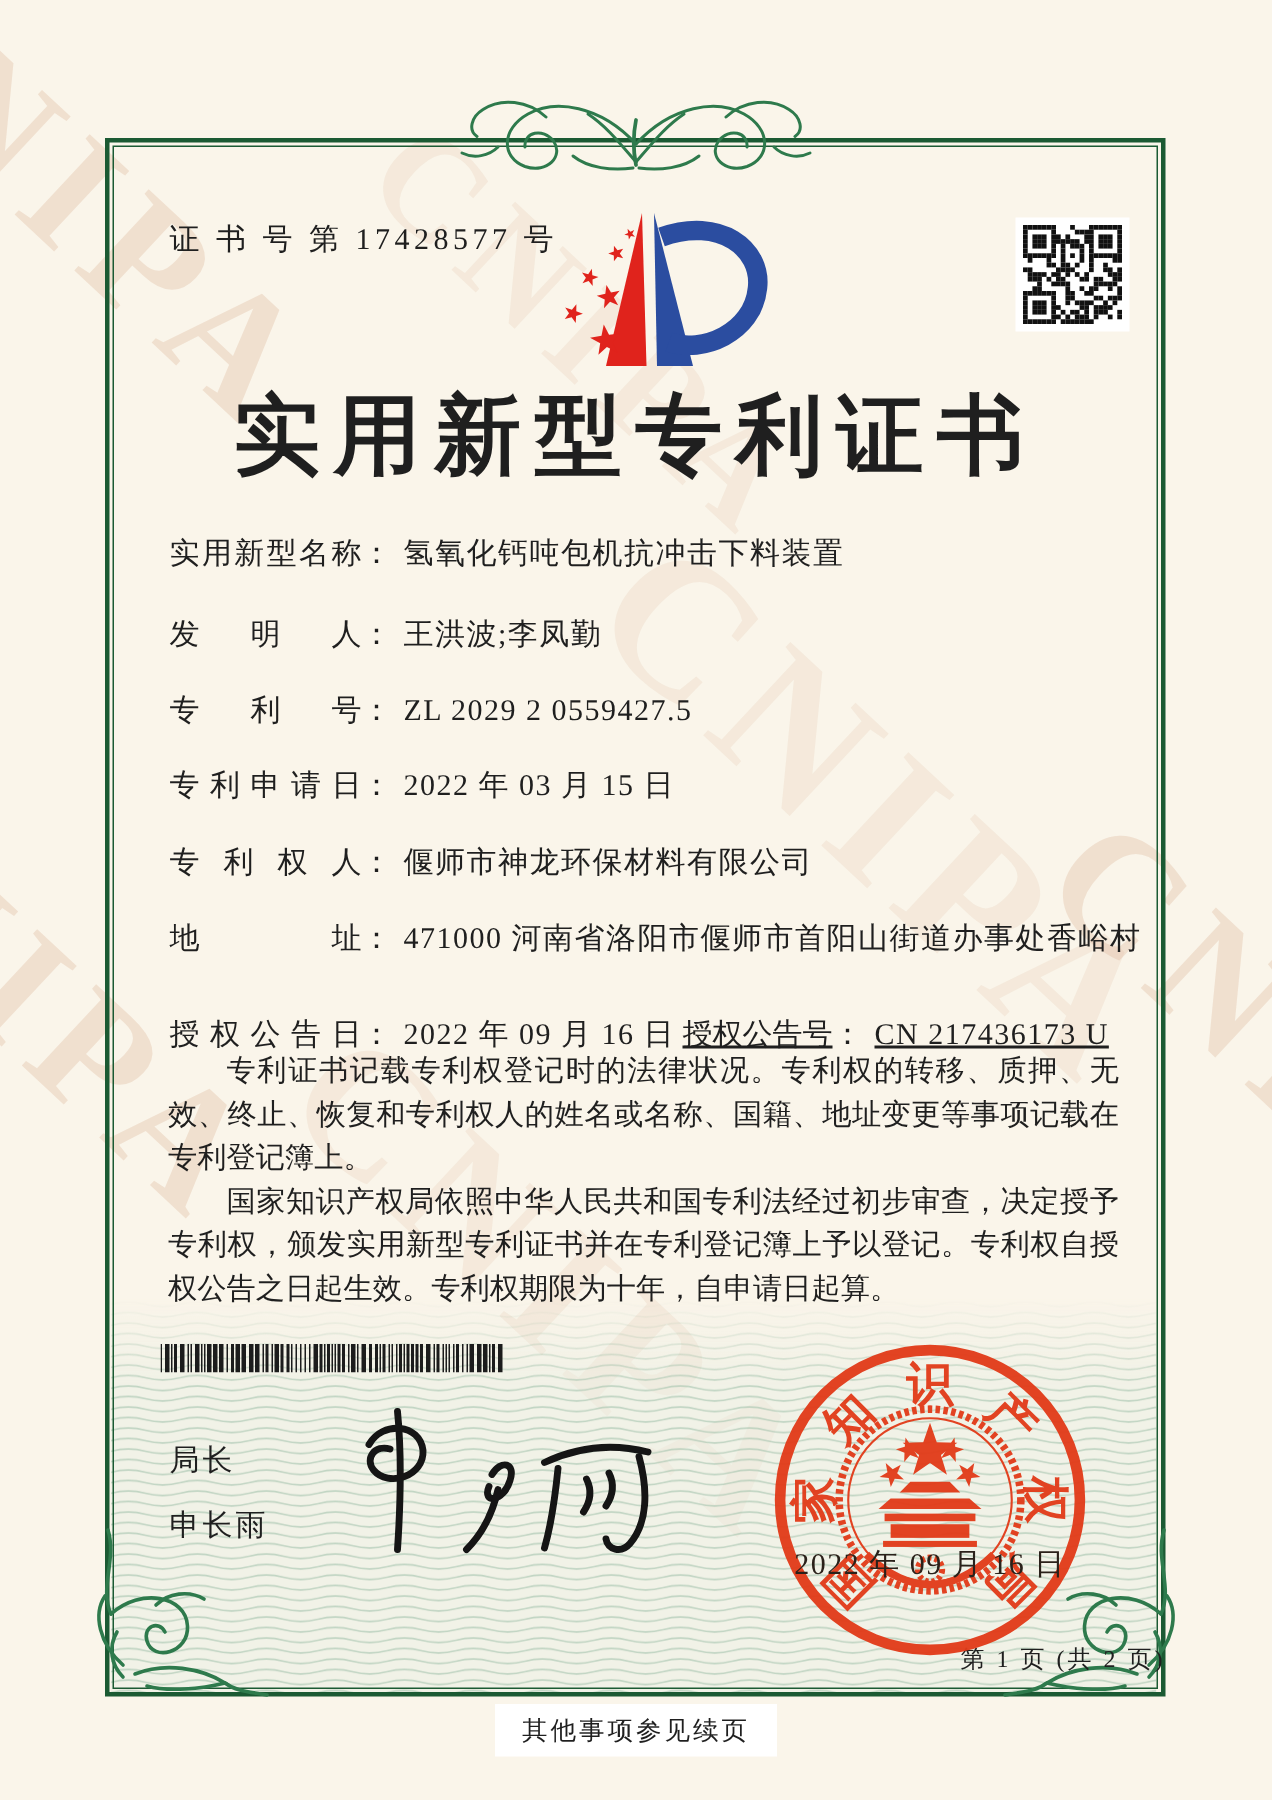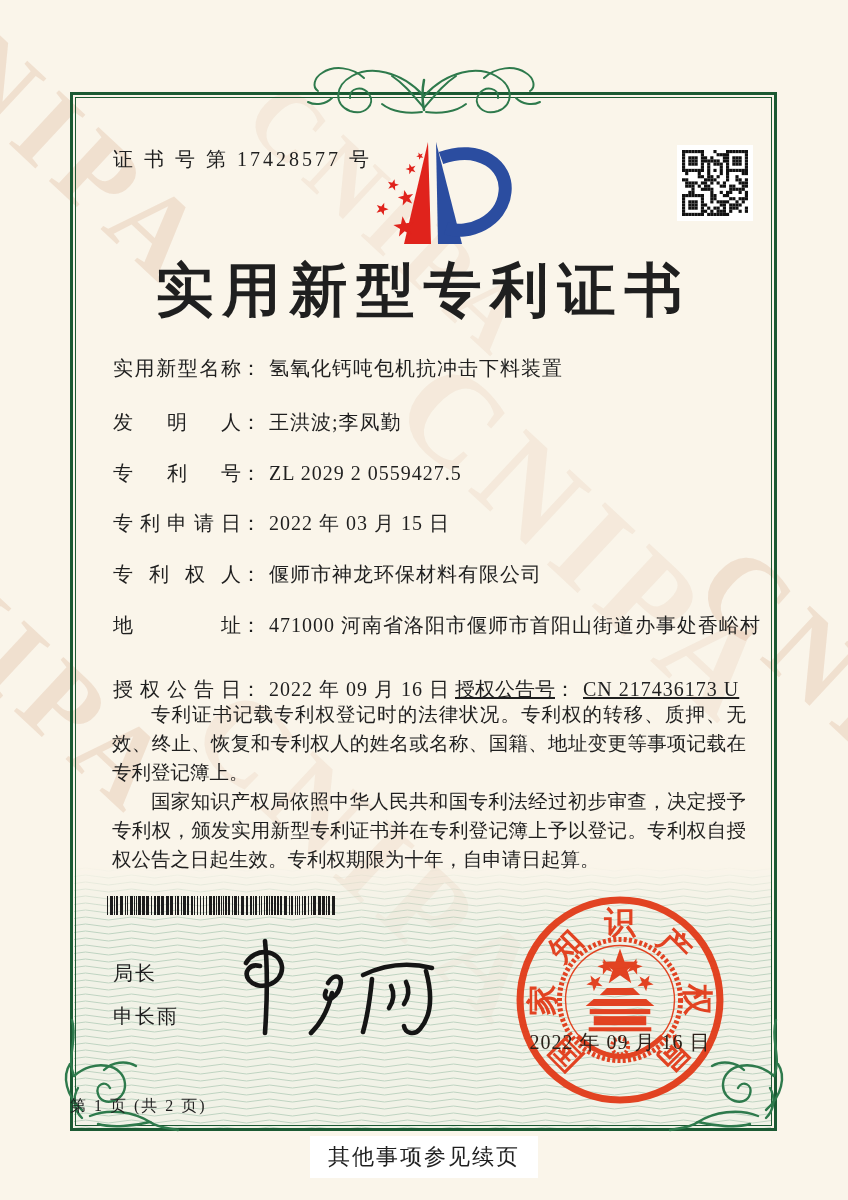--- a/index.html
+++ b/index.html
@@ -34,24 +34,24 @@
          text-align:justify;z-index:4;}
   .paras p{margin:0;text-indent:2em;}
   .barcode{position:absolute;left:107px;top:896px;z-index:4;}
   .signer{position:absolute;left:113px;top:960px;z-index:5;font-size:20px;letter-spacing:2px;
           font-family:"Liberation Sans","DejaVu Sans",sans-serif;}
   .signer div{margin-bottom:16px;}
   .sig{position:absolute;left:235px;top:933px;z-index:5;}
   .seal{position:absolute;left:513px;top:893px;z-index:6;opacity:.95;}
   .seal-date{position:absolute;left:513px;top:1029px;width:214px;text-align:center;z-index:7;
              font-size:20px;color:#2a211a;letter-spacing:1px;white-space:nowrap;}
-  .pageinfo{position:absolute;left:70px;top:1096px;width:707px;text-align:left;
+  .pageinfo{position:absolute;left:70px;top:1096px;width:707px;text-align:right;
             font-size:16px;letter-spacing:2px;z-index:4;}
   .contnote{position:absolute;left:50%;top:1136px;transform:translateX(-50%);
-            background:#ffffff;padding:6px 18px;font-size:22px;letter-spacing:2px;z-index:4;}
+            background:#ffffff;padding:6px 18px;font-size:17px;letter-spacing:2px;z-index:4;}
 </style>
 </head>
 <body>
 
 <div class="page">
 
   <svg width="0" height="0" style="position:absolute">
     <defs>
       <path id="st" d="M0,-10 L2.35,-3.24 L9.51,-3.09 L3.80,1.24 L5.88,8.09 L0,4 L-5.88,8.09 L-3.80,1.24 L-9.51,-3.09 L-2.35,-3.24 Z"></path>
     </defs>

